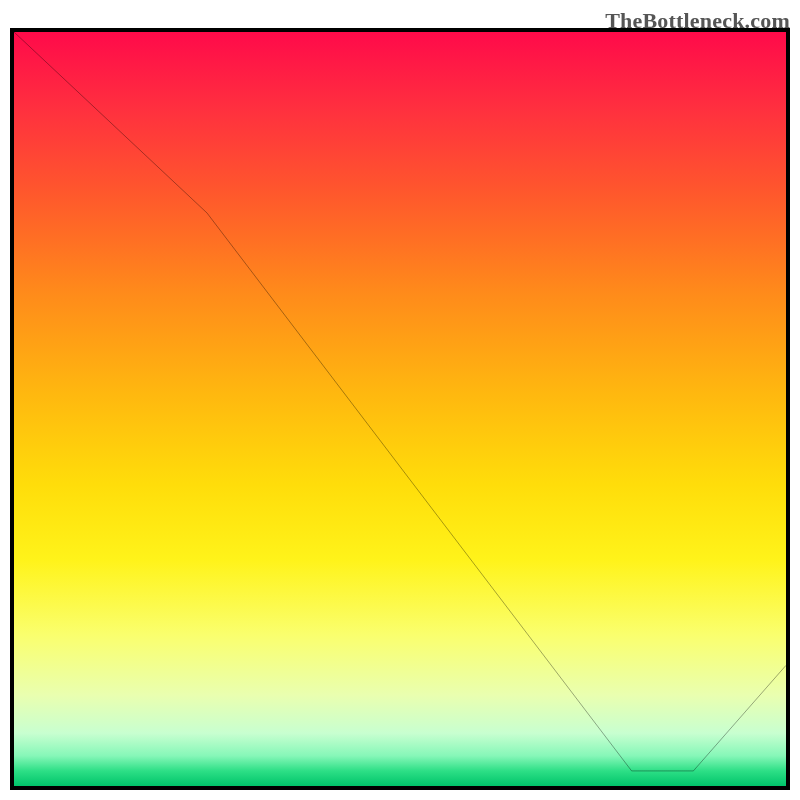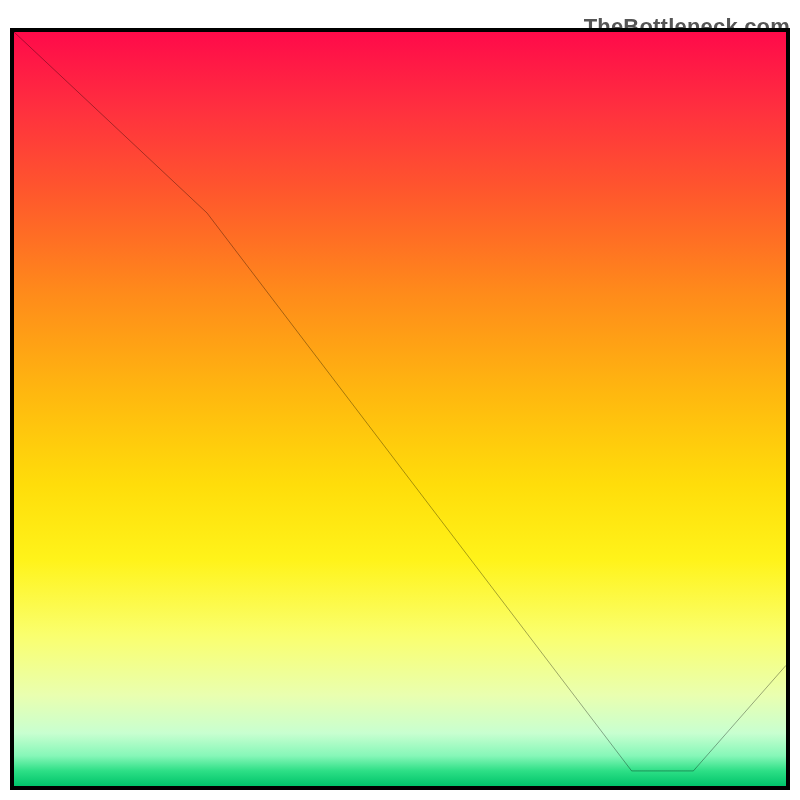--- a/index.html
+++ b/index.html
@@ -11,26 +11,27 @@
     font-family: Arial, Helvetica, sans-serif;
     overflow: hidden;
   }
   .wrap {
     position: relative;
     width: 800px;
     height: 800px;
   }
   .watermark {
     position: absolute;
-    top: 14px;
+    top: 8px;
     right: 10px;
     font-size: 22px;
     font-weight: 600;
     color: #555;
     letter-spacing: 0.2px;
+    font-family: Liberation Serif, serif;
   }
   .plot {
     position: absolute;
     left: 10px;
     top: 28px;
     width: 780px;
     height: 762px;
     box-sizing: border-box;
     border: 4px solid #000;
     overflow: hidden;

